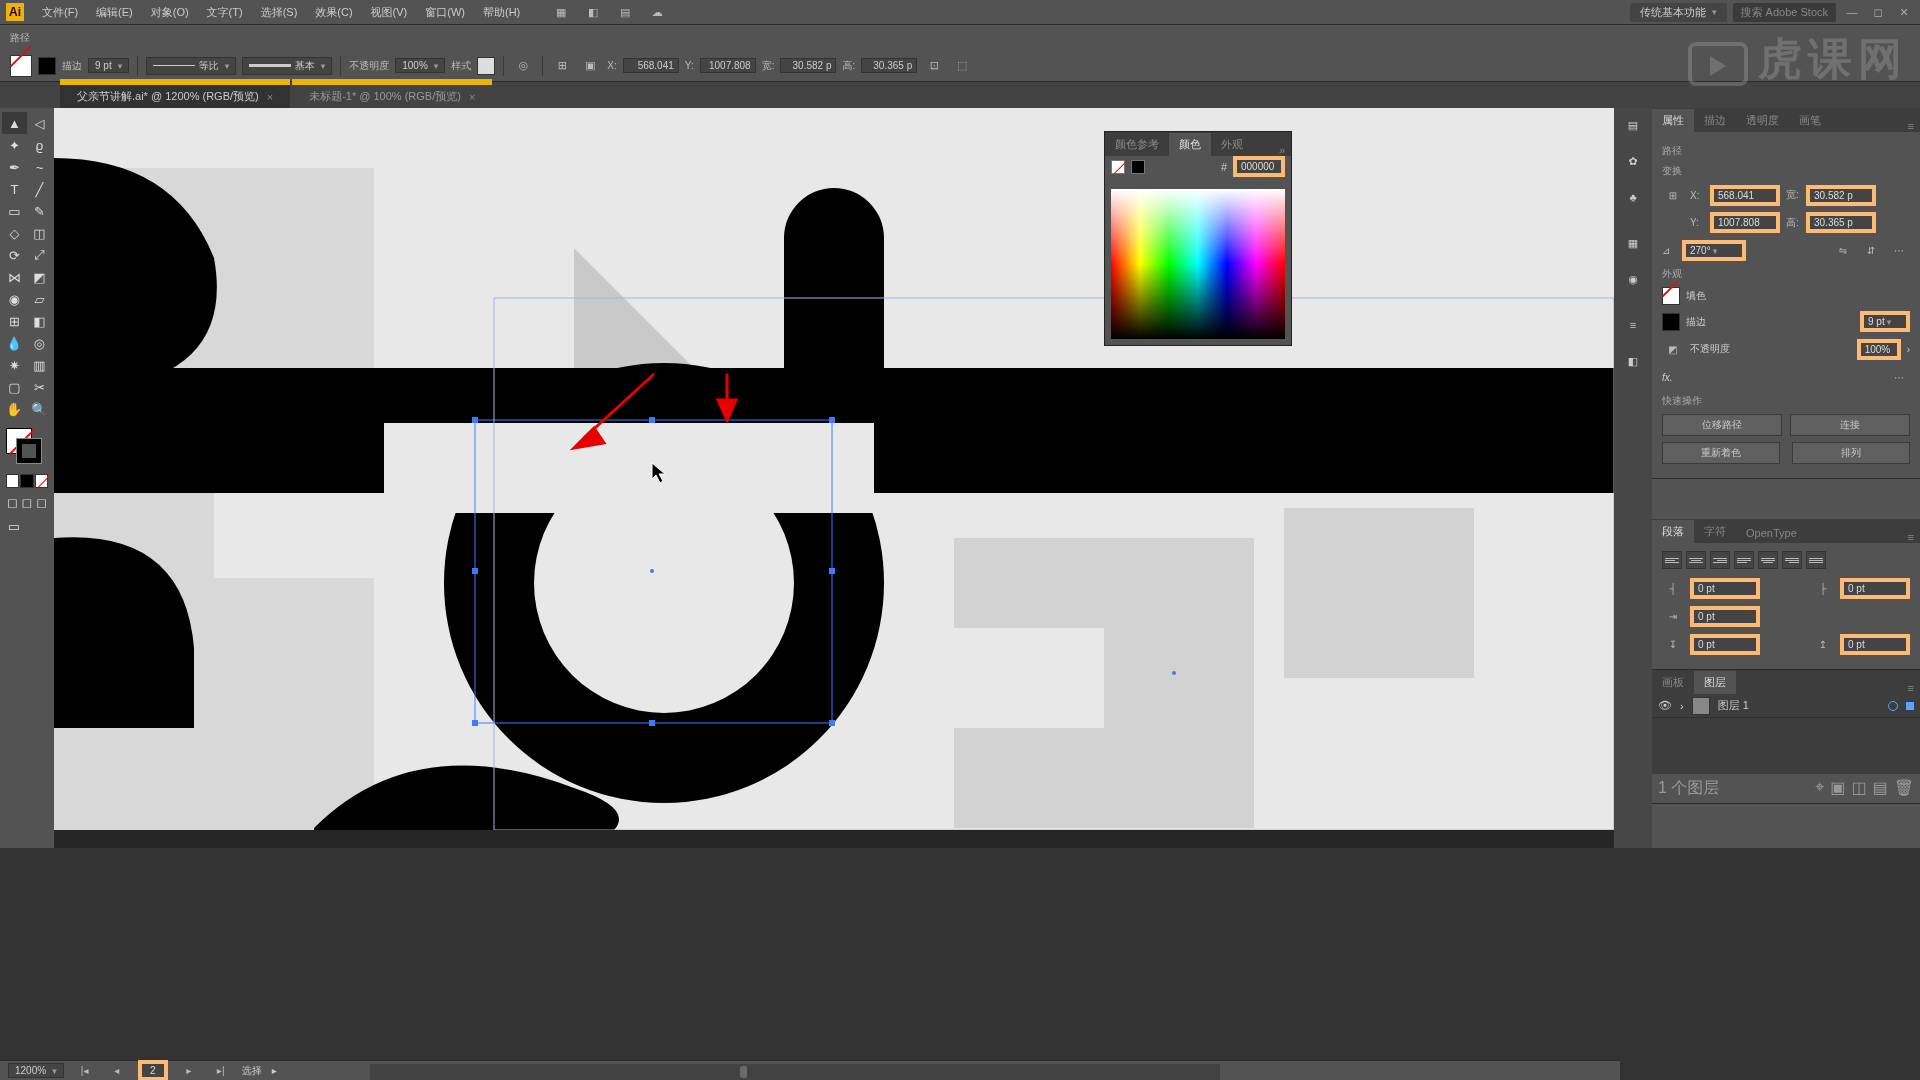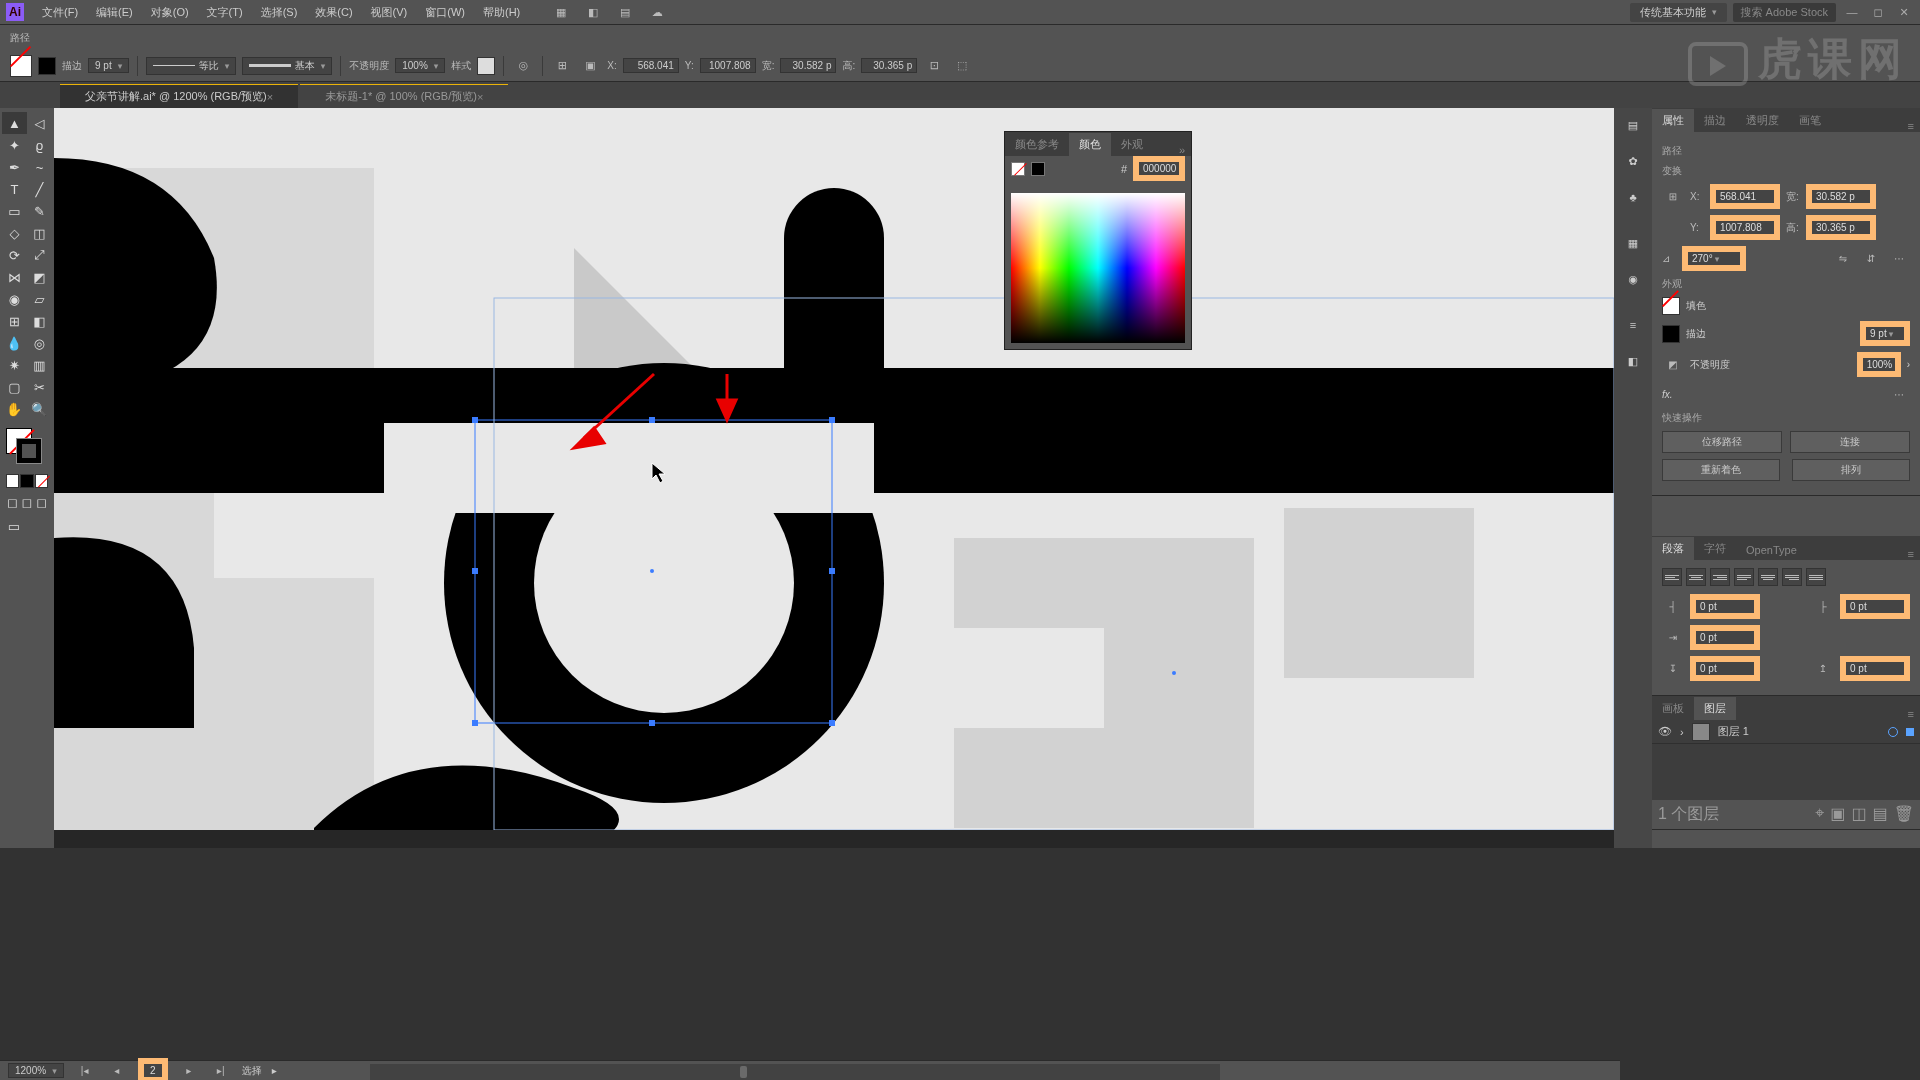--- a/index.html
+++ b/index.html
@@ -1,20 +1,20 @@
 <!DOCTYPE html>
 <html><head>
 <meta charset="utf-8">
 <style>
   * { box-sizing: border-box; margin: 0; padding: 0; user-select: none; font-family: "Microsoft YaHei", Arial, sans-serif; }
   body { width: 1920px; height: 1080px; background: #323232; color: #ccc; font-size: 11px; overflow: hidden; position: relative; }
 
   
   .menubar { height: 24px; background: #535353; display: flex; align-items: center; padding: 0 6px; gap: 2px; }
-  .menubar .logo { width: 18px; height: 18px; background: #8b5cf6; display: flex; align-items: center; justify-content: center; font-weight: bold; color: #330000; margin-right: 8px; font-size: 12px; }
+  .menubar .logo { width: 18px; height: 18px; background: #eab308; display: flex; align-items: center; justify-content: center; font-weight: bold; color: #330000; margin-right: 8px; font-size: 12px; }
   .menubar .mitem { padding: 3px 8px; cursor: pointer; }
   .menubar .right { margin-left: auto; display: flex; align-items: center; gap: 6px; }
   .menubar .workspace { background: #444; padding: 2px 10px; border-radius: 2px; display:flex; align-items:center; gap:4px;}
   .menubar .search { background: #3a3a3a; padding: 2px 8px; border-radius: 2px; color:#888; }
   .menubar .winbtn { width: 20px; height: 16px; display:flex; align-items:center; justify-content:center; color:#aaa; cursor:pointer;}
   .menubar .icongrp { display:flex; gap:10px; margin-left:20px; color:#999;}
 
   
   .ctrlbar1 { height: 26px; background: #535353; border-top:1px solid #2a2a2a; display:flex; align-items:center; padding:0 10px; gap:8px;}
   .ctrlbar2 { height: 32px; background: #535353; display:flex; align-items:center; padding:0 10px; gap:6px; border-bottom:1px solid #2a2a2a;}
@@ -22,21 +22,21 @@
   .swatch.nofill::after{content:"";position:absolute;left:0;top:50%;width:140%;height:1.5px;background:red;transform:rotate(-45deg) translateY(-50%);transform-origin:left;}
   .swatch.black{background:#000;}
   .numfield { background:#444; border:1px solid #333; padding:1px 4px; min-width:56px; display:inline-block; text-align:right; font-size:10px;}
   .lbl{color:#bbb; font-size:10px;}
   .sep{width:1px;height:20px;background:#3a3a3a;margin:0 2px;}
   .dd{background:#444;border:1px solid #333;padding:1px 6px;display:flex;align-items:center;gap:4px;font-size:10px;}
   .iconbtn{width:22px;height:22px;display:flex;align-items:center;justify-content:center;color:#bbb;cursor:pointer;}
 
   
   .doctabs{height:26px;background:#434343;display:flex;align-items:flex-end;padding-left:60px;}
-  .doctab{background:#323232;padding:4px 25px;border-top:1px solid #eab308;margin-right:2px;display:flex;align-items:center;font-size:11px;}
+  .doctab{background:#323232;padding:4px 17px;border-top:6px solid #eab308;margin-right:2px;display:flex;align-items:center;gap:8px;font-size:11px;}
   .doctab.inactive{background:#434343;color:#999;}
   .doctab .x{cursor:pointer;color:#888;}
 
   
   .main{display:flex;height:740px;}
 
   
   .toolbox{width:54px;background:#535353;display:flex;flex-direction:column;padding:4px 2px;gap:0;}
   .toolrow{display:flex;}
   .tool{width:25px;height:22px;display:flex;align-items:center;justify-content:center;cursor:pointer;color:#ddd;font-size:13px;}
@@ -67,26 +67,26 @@
   
   .rightpanels{width:268px;background:#535353;display:flex;flex-direction:column;}
 
   .panel{border-bottom:1px solid #2a2a2a;}
   .ptabs{display:flex;background:#3d3d3d;height:24px;align-items:flex-end;}
   .ptab{padding:4px 10px;font-size:11px;background:#535353;color:#ddd;cursor:pointer;}
   .ptab.inactive{background:#3d3d3d;color:#888;}
   .pbody{padding:8px 10px;font-size:10px;}
   .prow{display:flex;align-items:center;gap:6px;margin-bottom:6px;}
   .prow .lbl{width:14px;}
-  .pinput{background:#444;border:6px solid #fdba74;padding:1px 4px;width:70px;font-size:10px;color:#ddd;text-align:left;}
+  .pinput{background:#444;border:4px solid #fdba74;padding:1px 4px;width:70px;font-size:10px;color:#ddd;text-align:left;}
   .pbtn{background:#5f5f5f;border:1px solid #3a3a3a;padding:3px 0;font-size:10px;flex:1;text-align:center;cursor:pointer;}
   .psect{color:#aaa;font-size:10px;margin:4px 0 6px;}
 
   
-  .colorpanel{position:absolute;left:1004px;top:131px;width:188px;background:#535353;border:1px solid #222;z-index:50;}
+  .colorpanel{position:absolute;left:1104px;top:131px;width:188px;background:#535353;border:1px solid #222;z-index:50;}
   .colorpanel .ptabs{background:#3d3d3d;}
   .colorpanel .spectrum{height:150px;margin:6px;background:
      linear-gradient(to bottom, rgba(255,255,255,1), rgba(255,255,255,0) 50%, rgba(0,0,0,0) 50%, rgba(0,0,0,1)),
      linear-gradient(to right, #ff0000,#ffff00,#00ff00,#00ffff,#0000ff,#ff00ff,#ff0000);}
   .colorpanel .hexrow{display:flex;align-items:center;gap:6px;padding:0 6px 6px;}
   .colorpanel .hexrow .sw{width:14px;height:14px;background:#000;border:1px solid #777;}
   .colorpanel .hexrow .swn{width:14px;height:14px;background:#fff;border:1px solid #777;position:relative;}
   .colorpanel .hexrow .swn::after{content:"";position:absolute;left:0;top:50%;width:140%;height:1px;background:red;transform:rotate(-45deg);}
 
   

